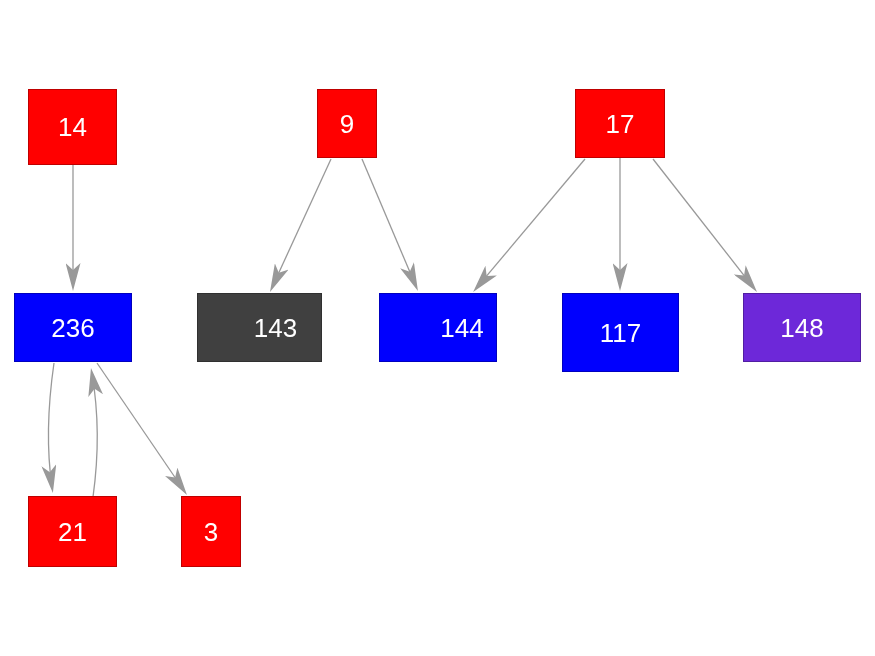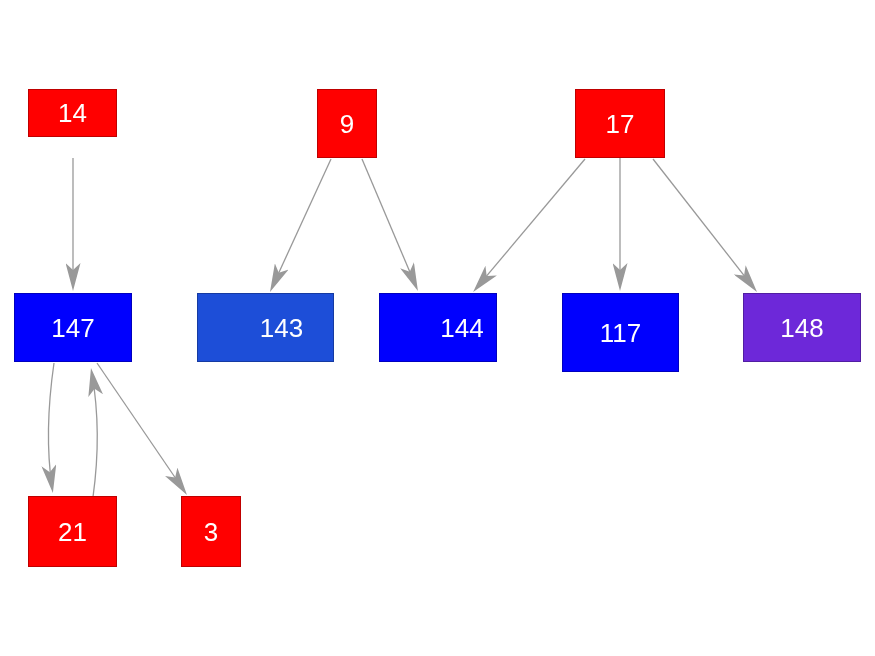--- a/index.html
+++ b/index.html
@@ -53,33 +53,33 @@
         <path d="M362,159 L415.6,285.5" fill="none" stroke="#999999" stroke-width="1.3" marker-end="url(#arrowhead-vee)"></path>
         <path d="M585,159 L477,287.4" fill="none" stroke="#999999" stroke-width="1.3" marker-end="url(#arrowhead-vee)"></path>
         <path d="M620,158 L620,285" fill="none" stroke="#999999" stroke-width="1.3" marker-end="url(#arrowhead-vee)"></path>
         <path d="M653,159 L753.3,287.3" fill="none" stroke="#999999" stroke-width="1.3" marker-end="url(#arrowhead-vee)"></path>
         <path d="M54,363 Q44,432 52,487" fill="none" stroke="#999999" stroke-width="1.3" marker-end="url(#arrowhead-vee)"></path>
         <path d="M93,497 Q102,432 92,374" fill="none" stroke="#999999" stroke-width="1.3" marker-end="url(#arrowhead-vee)"></path>
         <path d="M97,363 L183.6,490" fill="none" stroke="#999999" stroke-width="1.3" marker-end="url(#arrowhead-vee)"></path>
       </g>
   </svg>
   <div id="node-layer">
-      <div class="node" style="left: 28px; top: 89px; width: 89px; height: 48px; background: rgb(255, 0, 0); text-align: right;">
+      <div class="node" style="left: 28px; top: 89px; width: 89px; height: 76px; background: rgb(255, 0, 0); text-align: right;">
         <span style="color: rgb(255, 255, 255);">14</span>
       </div>
       <div class="node" style="left: 317px; top: 89px; width: 60px; height: 69px; background: rgb(255, 0, 0);">
         <span style="color: rgb(255, 255, 255);">9</span>
       </div>
       <div class="node" style="left: 575px; top: 89px; width: 90px; height: 69px; background: rgb(255, 0, 0);">
         <span style="color: #ffffff;">17</span>
       </div>
       <div class="node" style="left: 14px; top: 293px; width: 118px; height: 69px; background: rgb(0, 0, 254);">
-        <span style="color: rgb(255, 255, 255);">147</span>
+        <span style="color: rgb(255, 255, 255);">236</span>
       </div>
-      <div class="node" style="left: 197px; top: 293px; width: 137px; height: 69px; background: #1d4ed8; padding-left: 32px;">
+      <div class="node" style="left: 197px; top: 293px; width: 125px; height: 69px; background: #404040; padding-left: 32px;">
         <span style="color: rgb(255, 255, 255);">143</span>
       </div>
       <div class="node" style="left: 379px; top: 293px; width: 118px; height: 69px; background: rgb(0, 0, 254);">
         <span style="color: rgb(255, 255, 255); margin-left: 48px;">144</span>
       </div>
       <div class="node" style="left: 562px; top: 293px; width: 117px; height: 79px; background: rgb(0, 0, 254);">
         <span style="color: rgb(255, 255, 255);">117</span>
       </div>
       <div class="node" style="left: 743px; top: 293px; width: 118px; height: 69px; background: #6d28d9;">
         <span style="color: rgb(255, 255, 255);">148</span>

